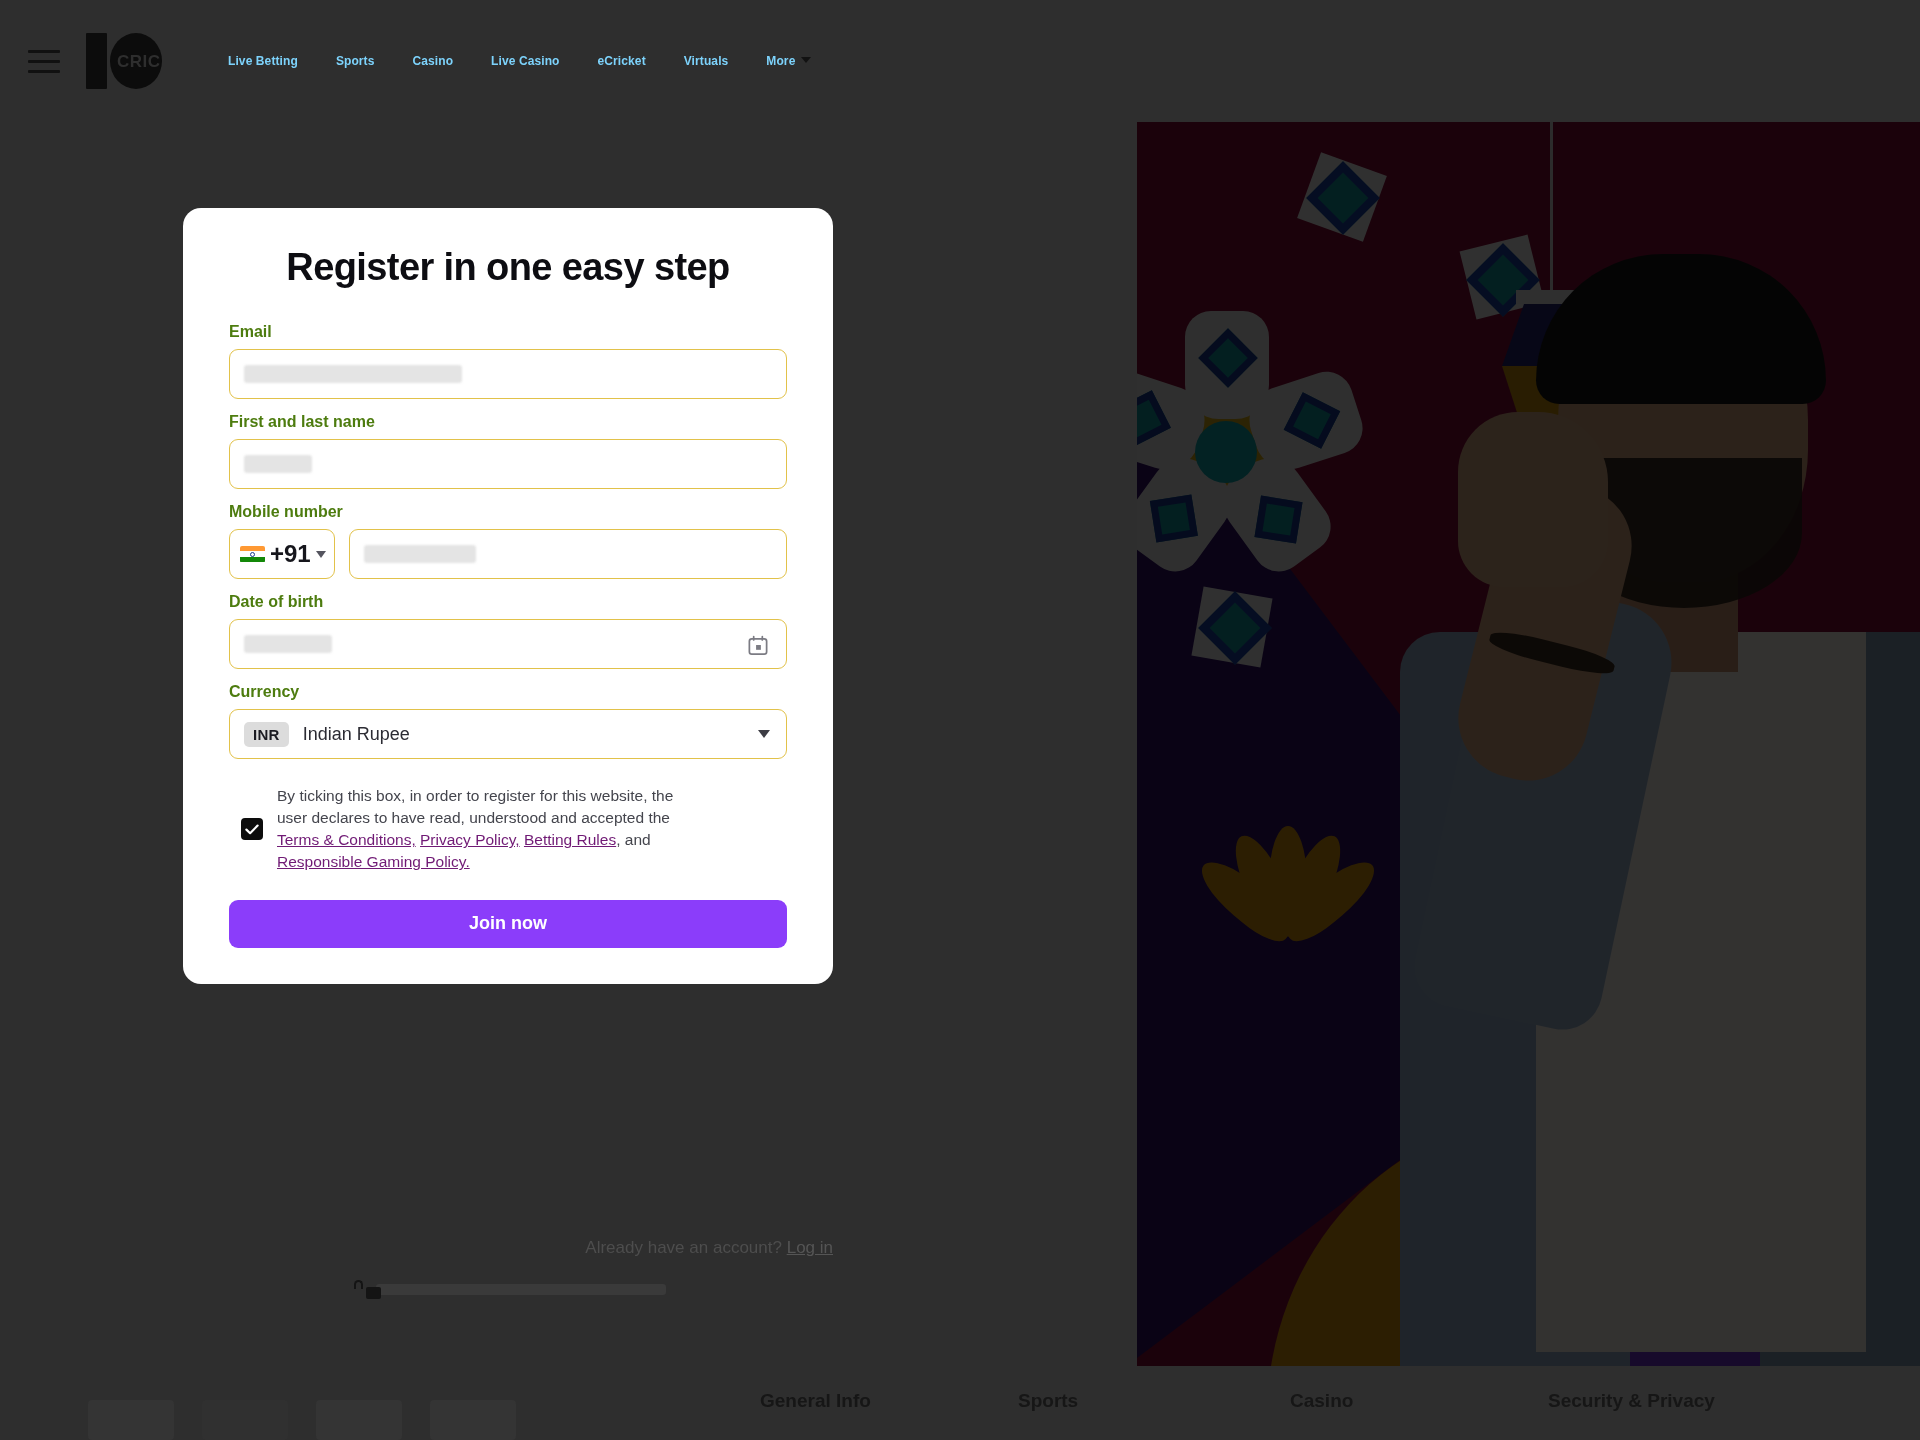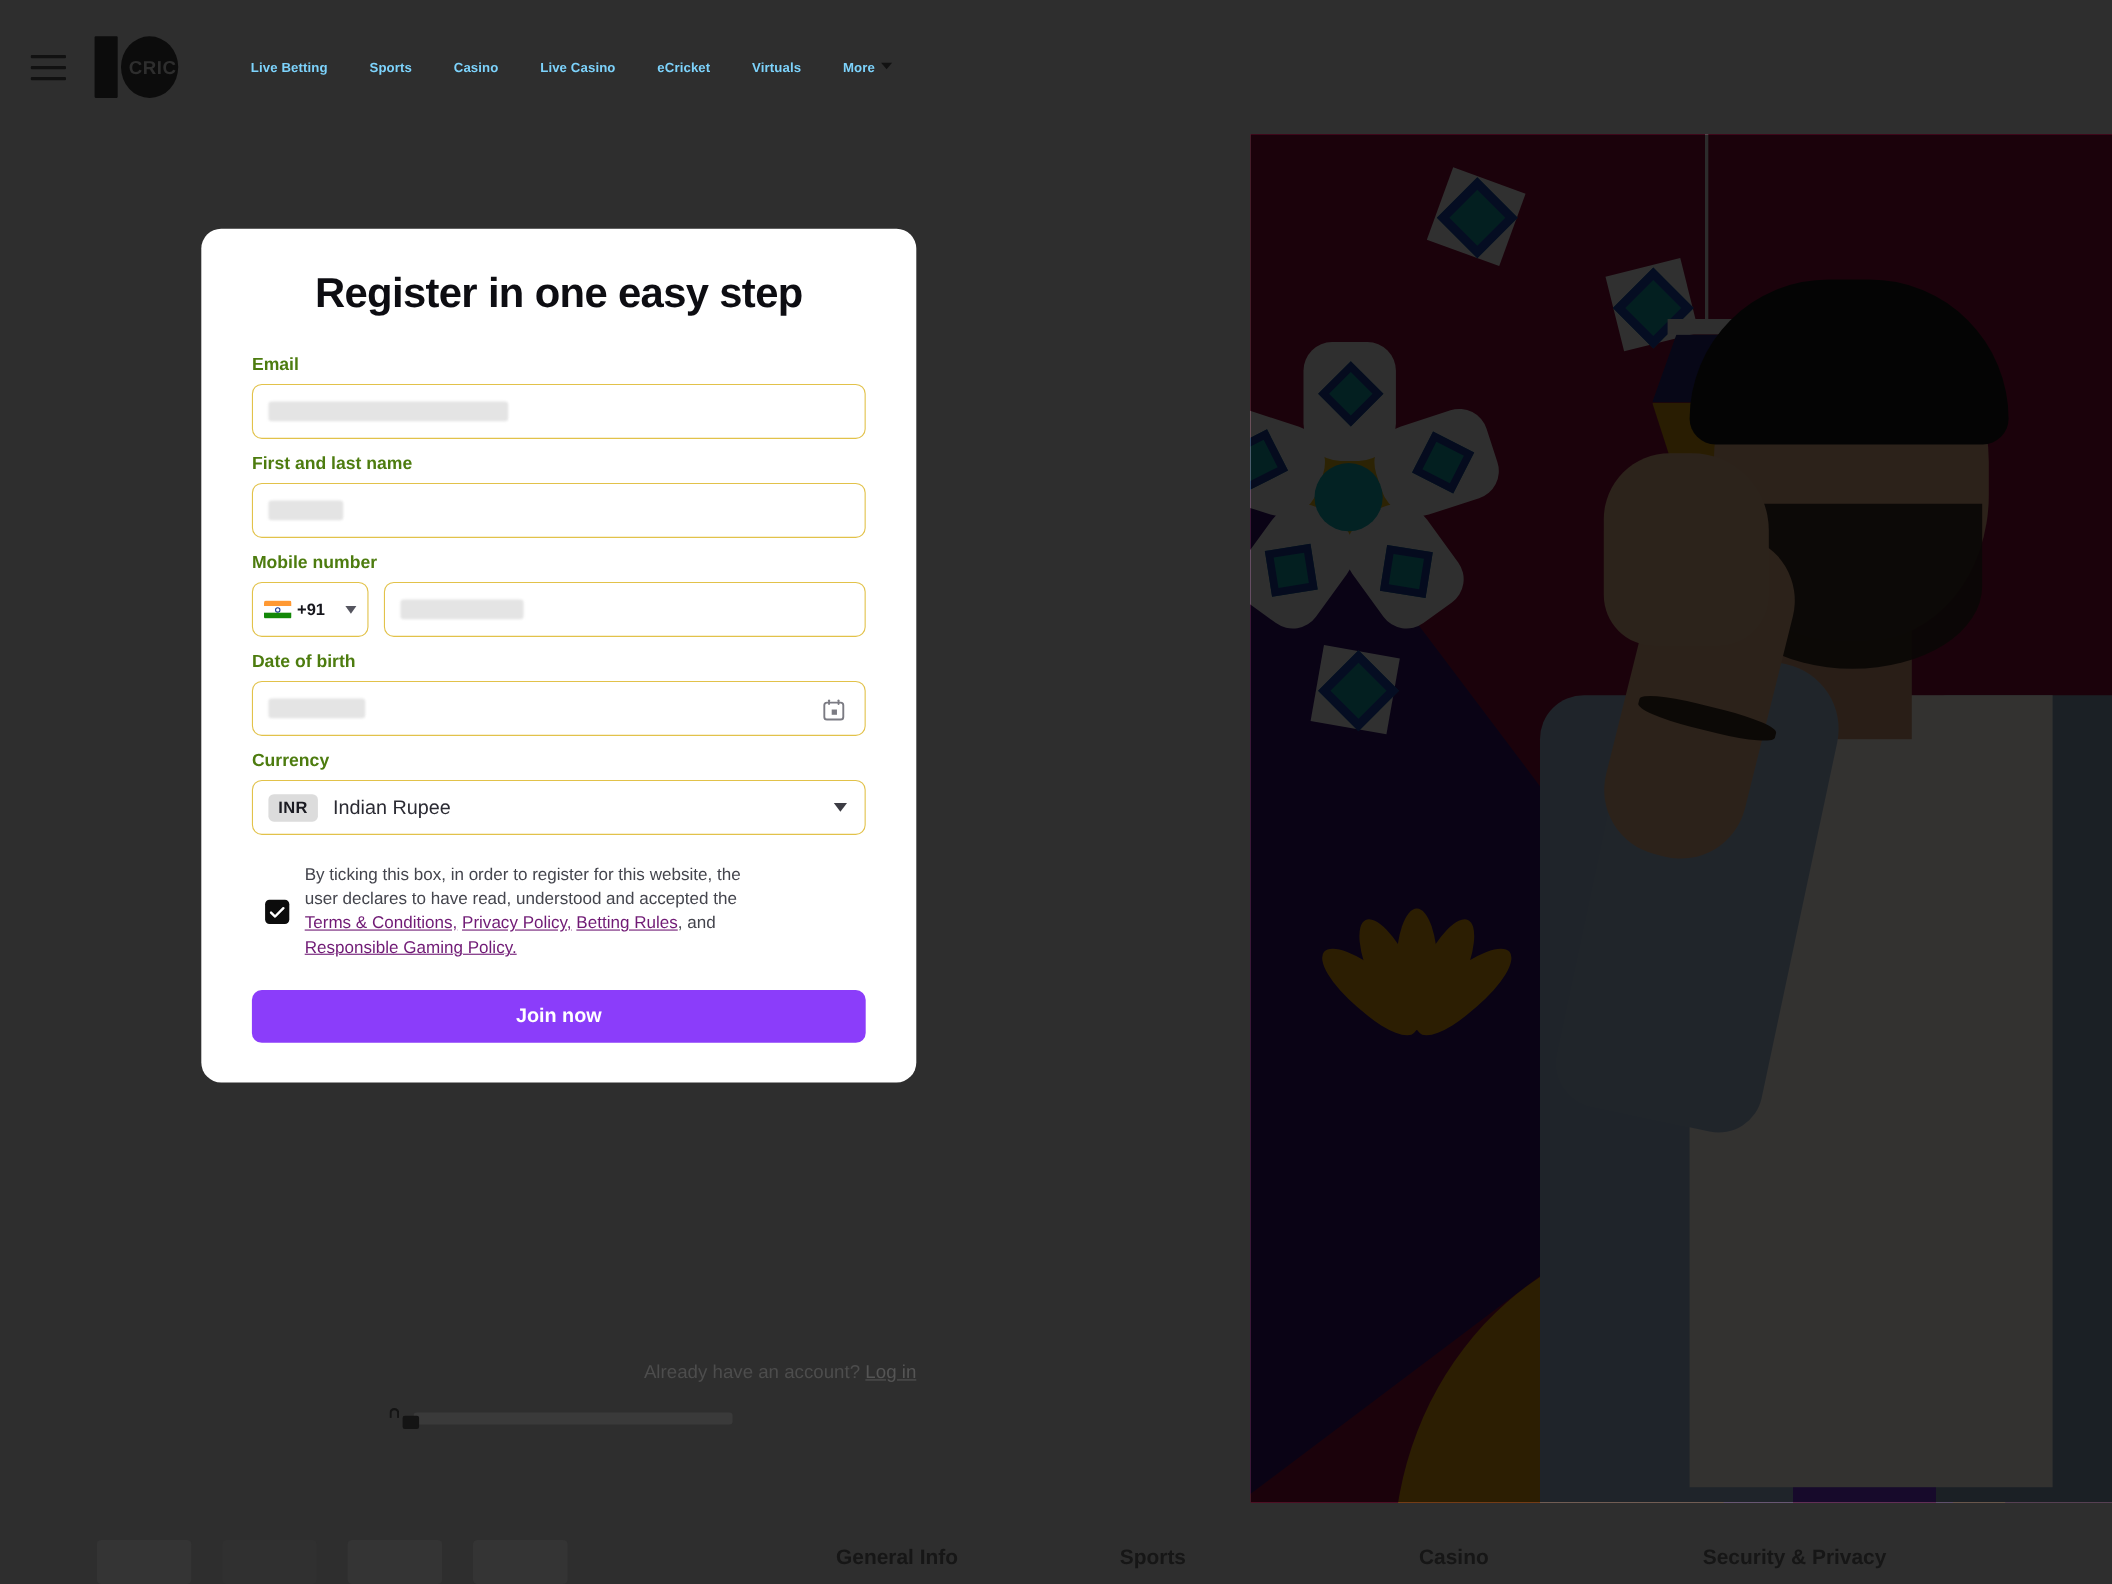--- a/index.html
+++ b/index.html
@@ -138,21 +138,21 @@
   .p-bracelet { position: absolute; left: 158px; top: 480px; width: 128px; height: 22px;
                 background: #3a2a1c; border-radius: 40%; transform: rotate(14deg); }
 
   .hero-shade { position: absolute; inset: 0; background: rgba(0,0,0,.78); }
 
   
   .footer { position: absolute; left: 0; top: 1378px; width: 1920px; height: 62px; }
   .footer-logos { position: absolute; left: 88px; top: 22px; display: flex; gap: 28px; }
   .flogo { width: 86px; height: 40px; background: #343434; border-radius: 4px; }
   .flogo.b { background: #303030; }
-  .footer-cols { position: absolute; left: 760px; top: 28px; display: flex; gap: 0; }
+  .footer-cols { position: absolute; left: 760px; top: 12px; display: flex; gap: 0; }
   .fcol { color: #161616; font-size: 19px; font-weight: 700; white-space: nowrap; }
   .fcol.c1 { width: 258px; }
   .fcol.c2 { width: 272px; }
   .fcol.c3 { width: 258px; }
 
   
   .below { position: absolute; left: 183px; top: 1238px; width: 650px; text-align: right; }
   .below .acct { color: #4d4d4d; font-size: 17px; }
   .below .acct u { color: #555; text-decoration: underline; }
   .below .secure { margin-top: 22px; display: flex; align-items: center; justify-content: center; gap: 10px; }
@@ -196,21 +196,21 @@
   .cc-box {
     width: 106px; height: 50px; border: 1.6px solid #e2c24a; border-radius: 9px;
     display: flex; align-items: center; gap: 5px; padding: 0 10px; flex: none;
   }
   .flag { width: 25px; height: 17px; border-radius: 2px; overflow: hidden; position: relative; flex: none; }
   .flag .s1 { position: absolute; top: 0; left: 0; right: 0; height: 33.33%; background: #ff9933; }
   .flag .s2 { position: absolute; top: 33.33%; left: 0; right: 0; height: 33.33%; background: #ffffff; }
   .flag .s3 { position: absolute; top: 66.66%; left: 0; right: 0; height: 33.34%; background: #138808; }
   .flag .ck { position: absolute; left: 10px; top: 6px; width: 5px; height: 5px;
               border: 1.2px solid #1a3a8f; border-radius: 50%; }
-  .cc-text { font-size: 15px; font-weight: 700; color: #16161c; }
+  .cc-text { font-size: 24px; font-weight: 700; color: #16161c; }
   .chev {
     width: 0; height: 0; margin-left: auto;
     border-left: 5.5px solid transparent; border-right: 5.5px solid transparent;
     border-top: 7px solid #55555f;
   }
   .phone-input { flex: 1; height: 50px; border: 1.6px solid #e2c24a; border-radius: 9px;
                  display: flex; align-items: center; padding: 0 14px; }
 
   .cur-box {
     height: 50px; border: 1.6px solid #e2c24a; border-radius: 9px;

